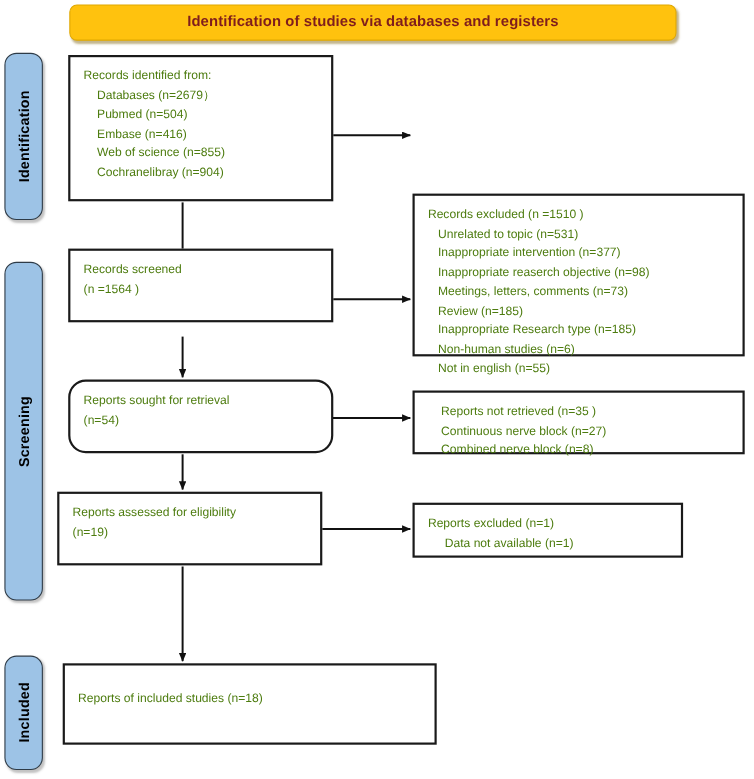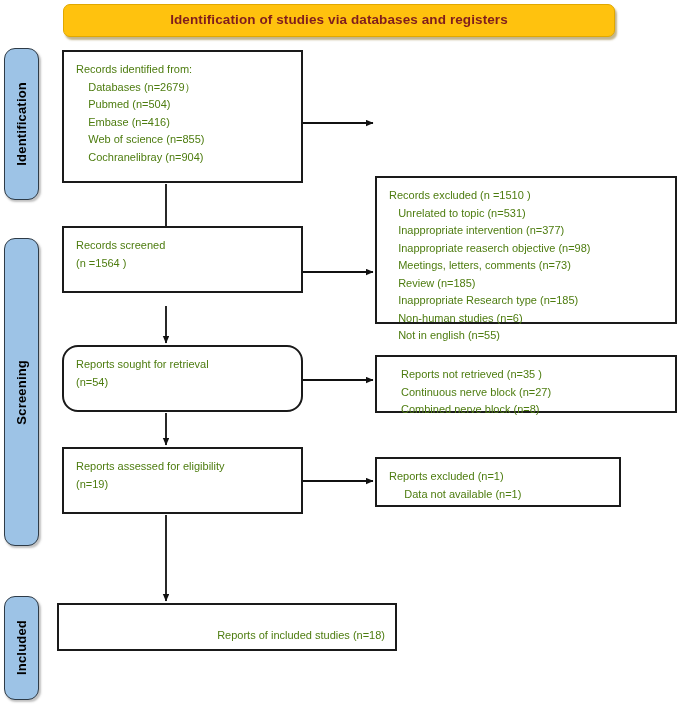--- a/index.html
+++ b/index.html
@@ -83,22 +83,22 @@
     line-height: 17.5px;
     color: #4d7c0f;
     white-space: pre-wrap;
   }
   .ital { font-style: italic; }
 
   
   #box-identified   { left: 62px; top: 50px;  width: 241px; height: 133px; }
   #box-screened     { left: 62px; top: 226px; width: 241px; height: 67px;  }
   #box-sought       { left: 62px; top: 345px; width: 241px; height: 67px; border-radius: 16px;  }
-  #box-assessed     { left: 62px; top: 447px; width: 241px; height: 67px;  }
-  #box-included     { left: 57px; top: 603px; width: 340px; height: 48px;  padding-top: 22px; text-align: right;}
+  #box-assessed     { left: 52px; top: 447px; width: 241px; height: 67px;  }
+  #box-included     { left: 57px; top: 603px; width: 340px; height: 74px;  padding-top: 22px;}
 
   
   #box-removed      { left: 375px; top: 99px;  width: 302px; height: 54px; }
   #box-excluded     { left: 375px; top: 176px; width: 302px; height: 148px; }
   #box-notretrieved { left: 375px; top: 355px; width: 302px; height: 58px; padding-left: 24px;  }
   #box-repexcluded  { left: 375px; top: 457px; width: 246px; height: 50px;  }
 
   
   #connectors {
     position: absolute;

